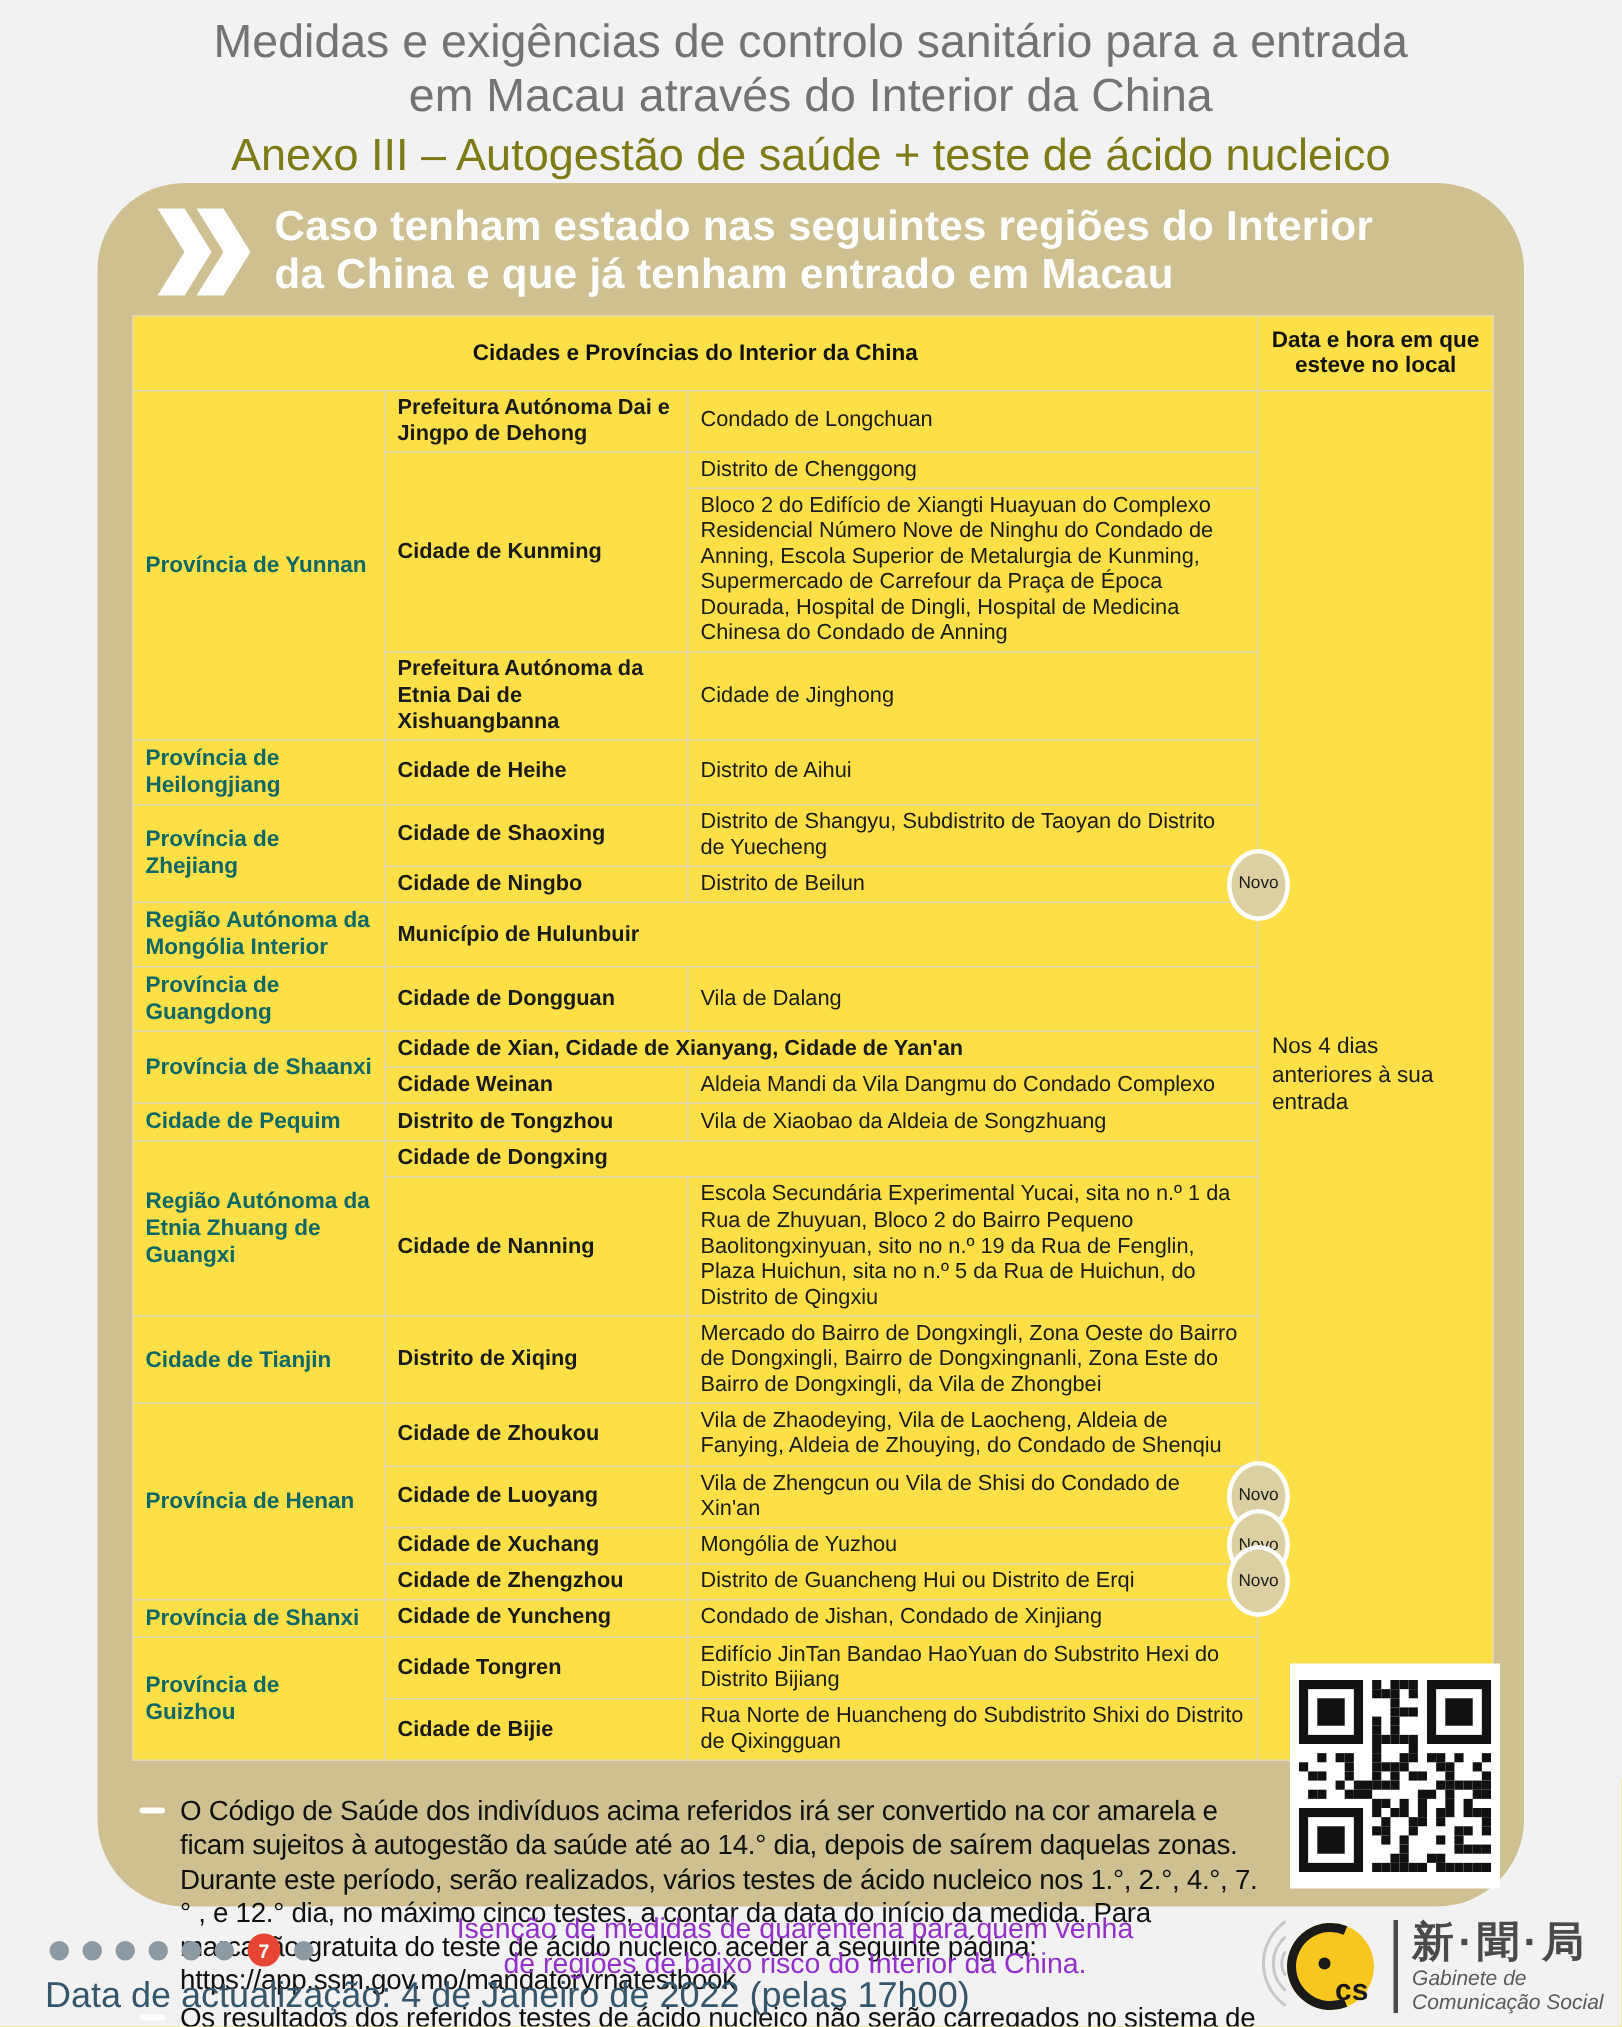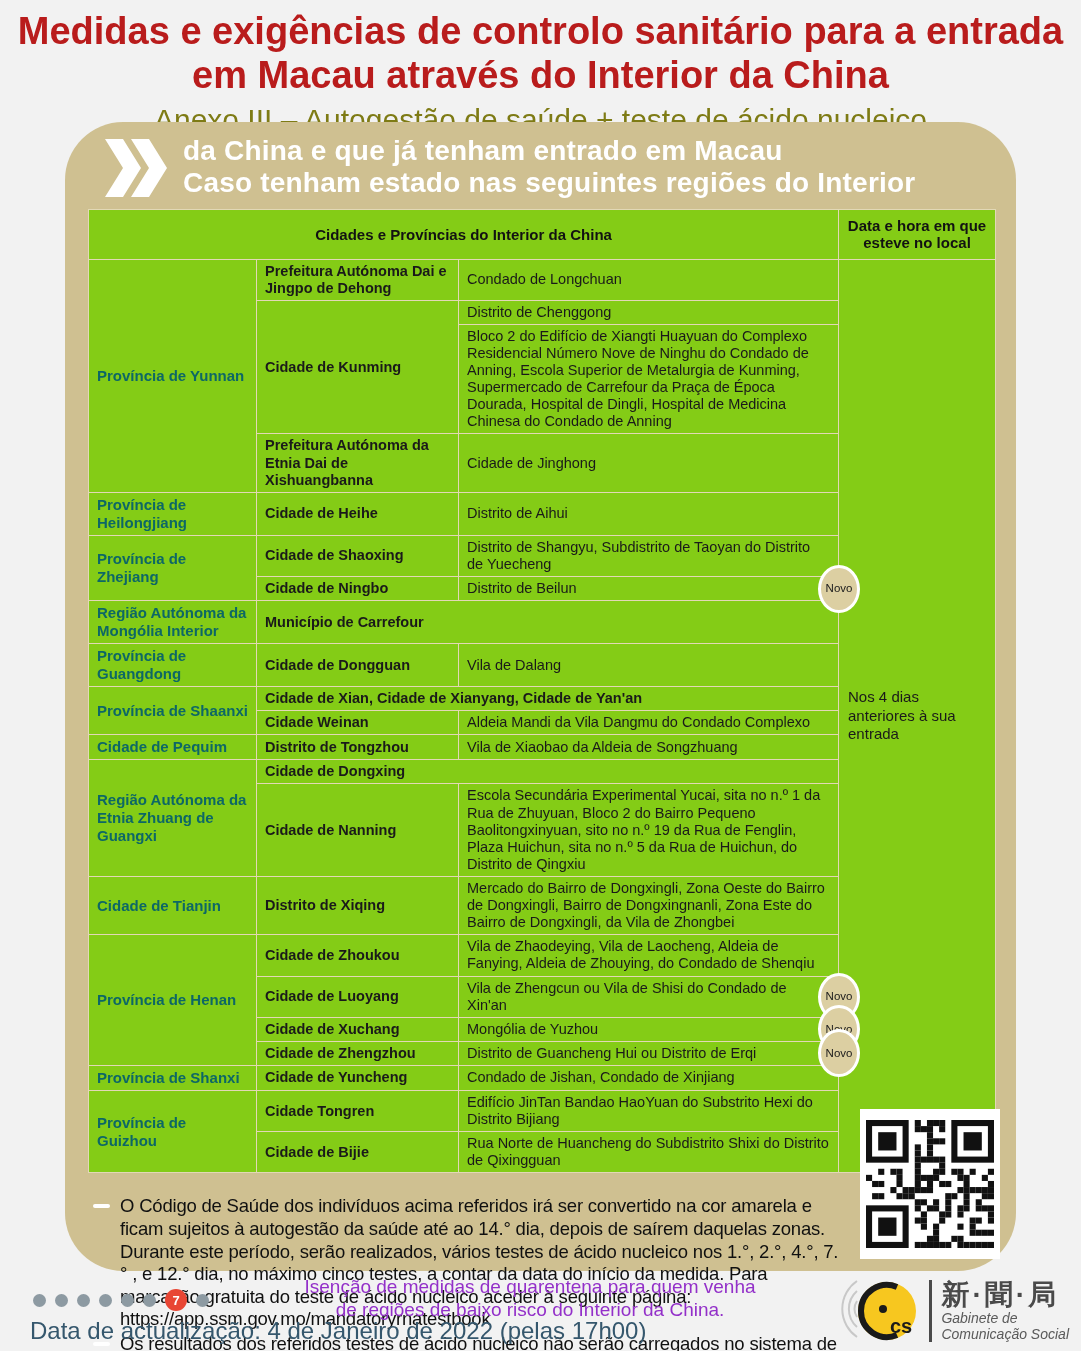--- a/index.html
+++ b/index.html
@@ -1,33 +1,33 @@
 <!DOCTYPE html>
 <html><head>
 <meta charset="utf-8">
 <style>
   html,body{margin:0;padding:0;}
   body{width:1081px;height:1351px;background:#f2f2f2;font-family:"Liberation Sans",sans-serif;position:relative;overflow:hidden;}
   .page{position:absolute;inset:0;}
 
   
   .title-block{position:absolute;top:10px;left:0;width:100%;text-align:center;}
-  .title-main{font-size:38px;font-weight:bold;color:#b91c1c;line-height:1.15;}
+  .title-main{font-size:31px;font-weight:normal;color:#737373;line-height:1.15;}
   .title-sub{font-size:30px;font-weight:normal;color:#7e7b15;margin-top:6px;line-height:1.1;}
 
   
   .container{position:absolute;left:65px;top:122px;width:951px;height:1149px;background:#cfc091;border-radius:58px;}
 
   .banner{display:flex;align-items:flex-start;padding:13px 0 0 38px;color:#ffffff;}
   .chevrons{flex:0 0 auto;margin-top:2px;}
   .banner-text{font-size:28px;font-weight:bold;line-height:1.13;margin-left:16px;letter-spacing:0.2px;}
 
   
   .table-wrap{margin:6px 0 0 23px;}
-  table{border-collapse:collapse;width:907px;background:#84cc16;table-layout:fixed;}
+  table{border-collapse:collapse;width:907px;background:#fde047;table-layout:fixed;}
   th,td{border:1px solid #e2d8b6;}
   th{font-size:15px;font-weight:bold;color:#121212;padding:7px 4px;text-align:center;line-height:1.15;}
   td{font-size:14.5px;color:#1a1a1a;padding:3px 8px;line-height:1.18;vertical-align:middle;word-wrap:break-word;}
   td.prov{color:#0d6766;font-weight:bold;font-size:15px;line-height:1.2;}
   td.city{font-weight:bold;}
   td.detail{position:relative;}
   td.when{font-size:15px;line-height:1.25;padding-left:9px;}
   .novo{position:absolute;right:-22px;top:50%;transform:translateY(-50%);width:36px;height:42px;border-radius:50%;
         background:#dccfa2;border:3px solid #ffffff;display:flex;align-items:center;justify-content:center;
         font-size:11.5px;color:#1a1a1a;z-index:5;}
@@ -74,22 +74,22 @@
   <div class="container">
 
     <div class="banner">
       <span class="chevrons">
         <svg width="64" height="62" viewBox="0 0 64 62">
           <path d="M2 2 L20 2 L38 31 L20 60 L2 60 L20 31 Z" fill="#ffffff"></path>
           <path d="M28 2 L46 2 L64 31 L46 60 L28 60 L46 31 Z" fill="#ffffff"></path>
         </svg>
       </span>
       <div class="banner-text">
+        <div>Caso tenham estado nas seguintes regiões do Interior</div>
         <div>da China e que já tenham entrado em Macau</div>
-        <div>Caso tenham estado nas seguintes regiões do Interior</div>
       </div>
     </div>
 
     <div class="table-wrap">
       <table>
         <colgroup>
             <col style="width:168px">
             <col style="width:202px">
             <col style="width:380px">
             <col style="width:157px">
@@ -127,21 +127,21 @@
             <td class="prov" rowspan="2">Província de Zhejiang</td>
             <td class="city">Cidade de Shaoxing</td>
             <td class="detail">Distrito de Shangyu, Subdistrito de Taoyan do Distrito de Yuecheng</td>
           </tr>
           <tr>
             <td class="city">Cidade de Ningbo</td>
             <td class="detail"><span>Distrito de Beilun</span><span class="novo">Novo</span></td>
           </tr>
           <tr>
             <td class="prov">Região Autónoma da Mongólia Interior</td>
-            <td class="city" colspan="2">Município de Carrefour</td>
+            <td class="city" colspan="2">Município de Hulunbuir</td>
           </tr>
           <tr>
             <td class="prov">Província de Guangdong</td>
             <td class="city">Cidade de Dongguan</td>
             <td class="detail">Vila de Dalang</td>
           </tr>
           <tr>
             <td class="prov" rowspan="2">Província de Shaanxi</td>
             <td class="city" colspan="2">Cidade de Xian, Cidade de Xianyang, Cidade de Yan'an</td>
           </tr>

